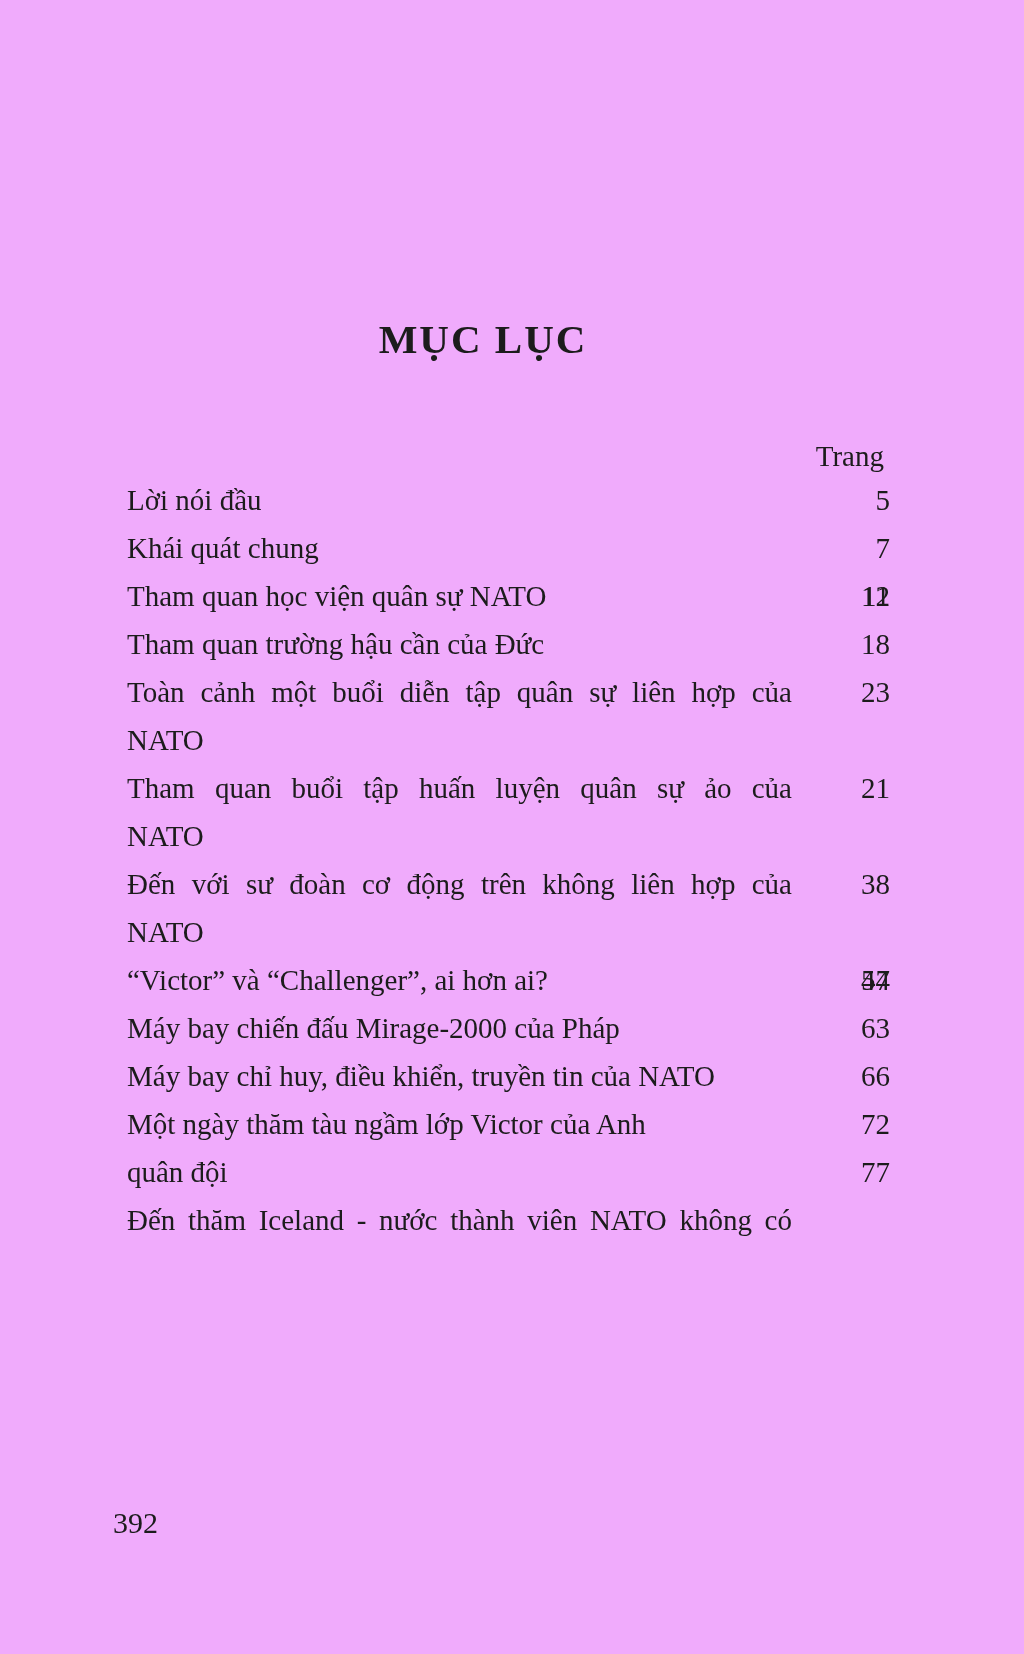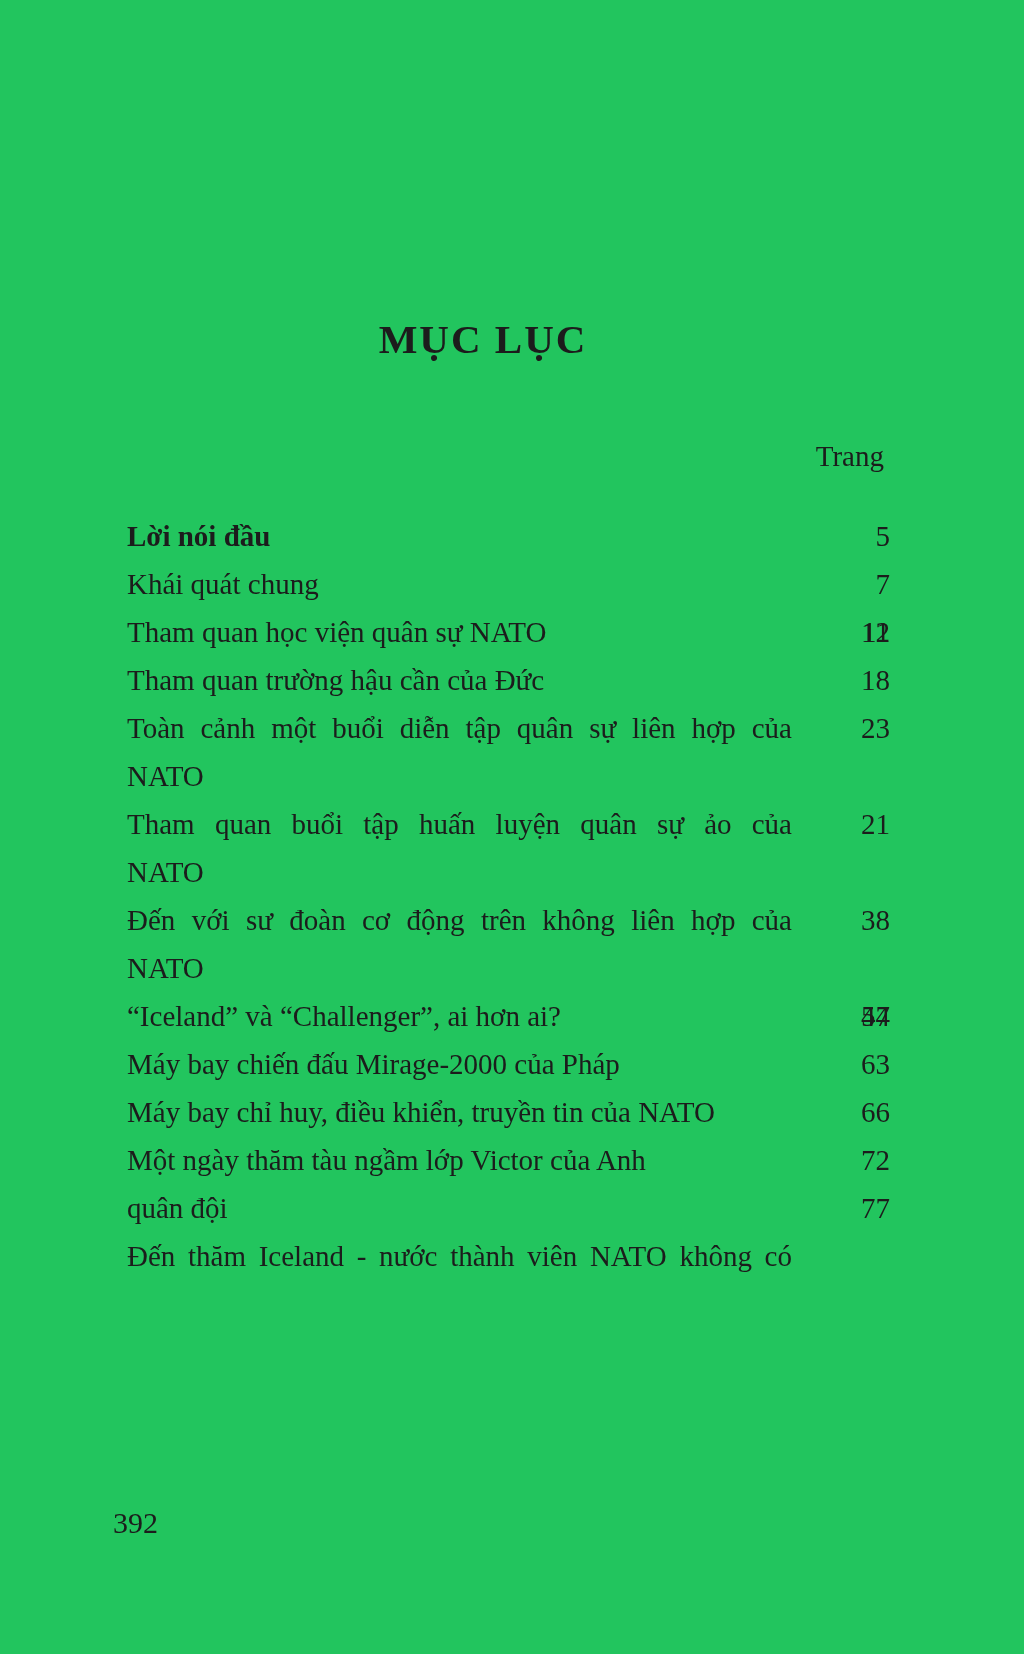--- a/index.html
+++ b/index.html
@@ -4,21 +4,21 @@
 <style>
   html, body {
     margin: 0;
     padding: 0;
     background: #ffffff;
   }
   .page {
     position: relative;
     width: 1024px;
     height: 1654px;
-    background: #22c55e;
+    background: #f0abfc;
     font-family: "Liberation Serif", "DejaVu Serif", serif;
     color: #1c1c1c;
     overflow: hidden;
   }
   .title {
     position: absolute;
     left: 127px;
     top: 292px;
     width: 712px;
     text-align: center;
@@ -40,22 +40,21 @@
     position: absolute;
     left: 127px;
     top: 476px;
     width: 763px;
   }
   .entry {
     position: relative;
     padding-right: 98px; 
   }
   .entry.bold .line {
-    font-weight: bold;
-    margin-top: 36px;
+    font-weight: normal;
   }
   .entry-text {
     width: 665px;
   }
   .line {
     font-size: 29px;
     line-height: 48px;
     white-space: nowrap;
   }
   .line.spread {
@@ -136,21 +135,21 @@
           <div class="line spread">Đến với sư đoàn cơ động trên không liên hợp của</div>
           <div class="line">NATO</div>
         </div>
     <div class="pagenum">38</div>
   </div>
       <div class="entry">
     <div class="pagenum">44</div>
   </div>
       <div class="entry">
     <div class="entry-text">
-          <div class="line">“Iceland” và “Challenger”, ai hơn ai?</div>
+          <div class="line">“Victor” và “Challenger”, ai hơn ai?</div>
         </div>
     <div class="pagenum">57</div>
   </div>
       <div class="entry">
     <div class="entry-text">
           <div class="line">Máy bay chiến đấu Mirage-2000 của Pháp</div>
         </div>
     <div class="pagenum">63</div>
   </div>
       <div class="entry">

